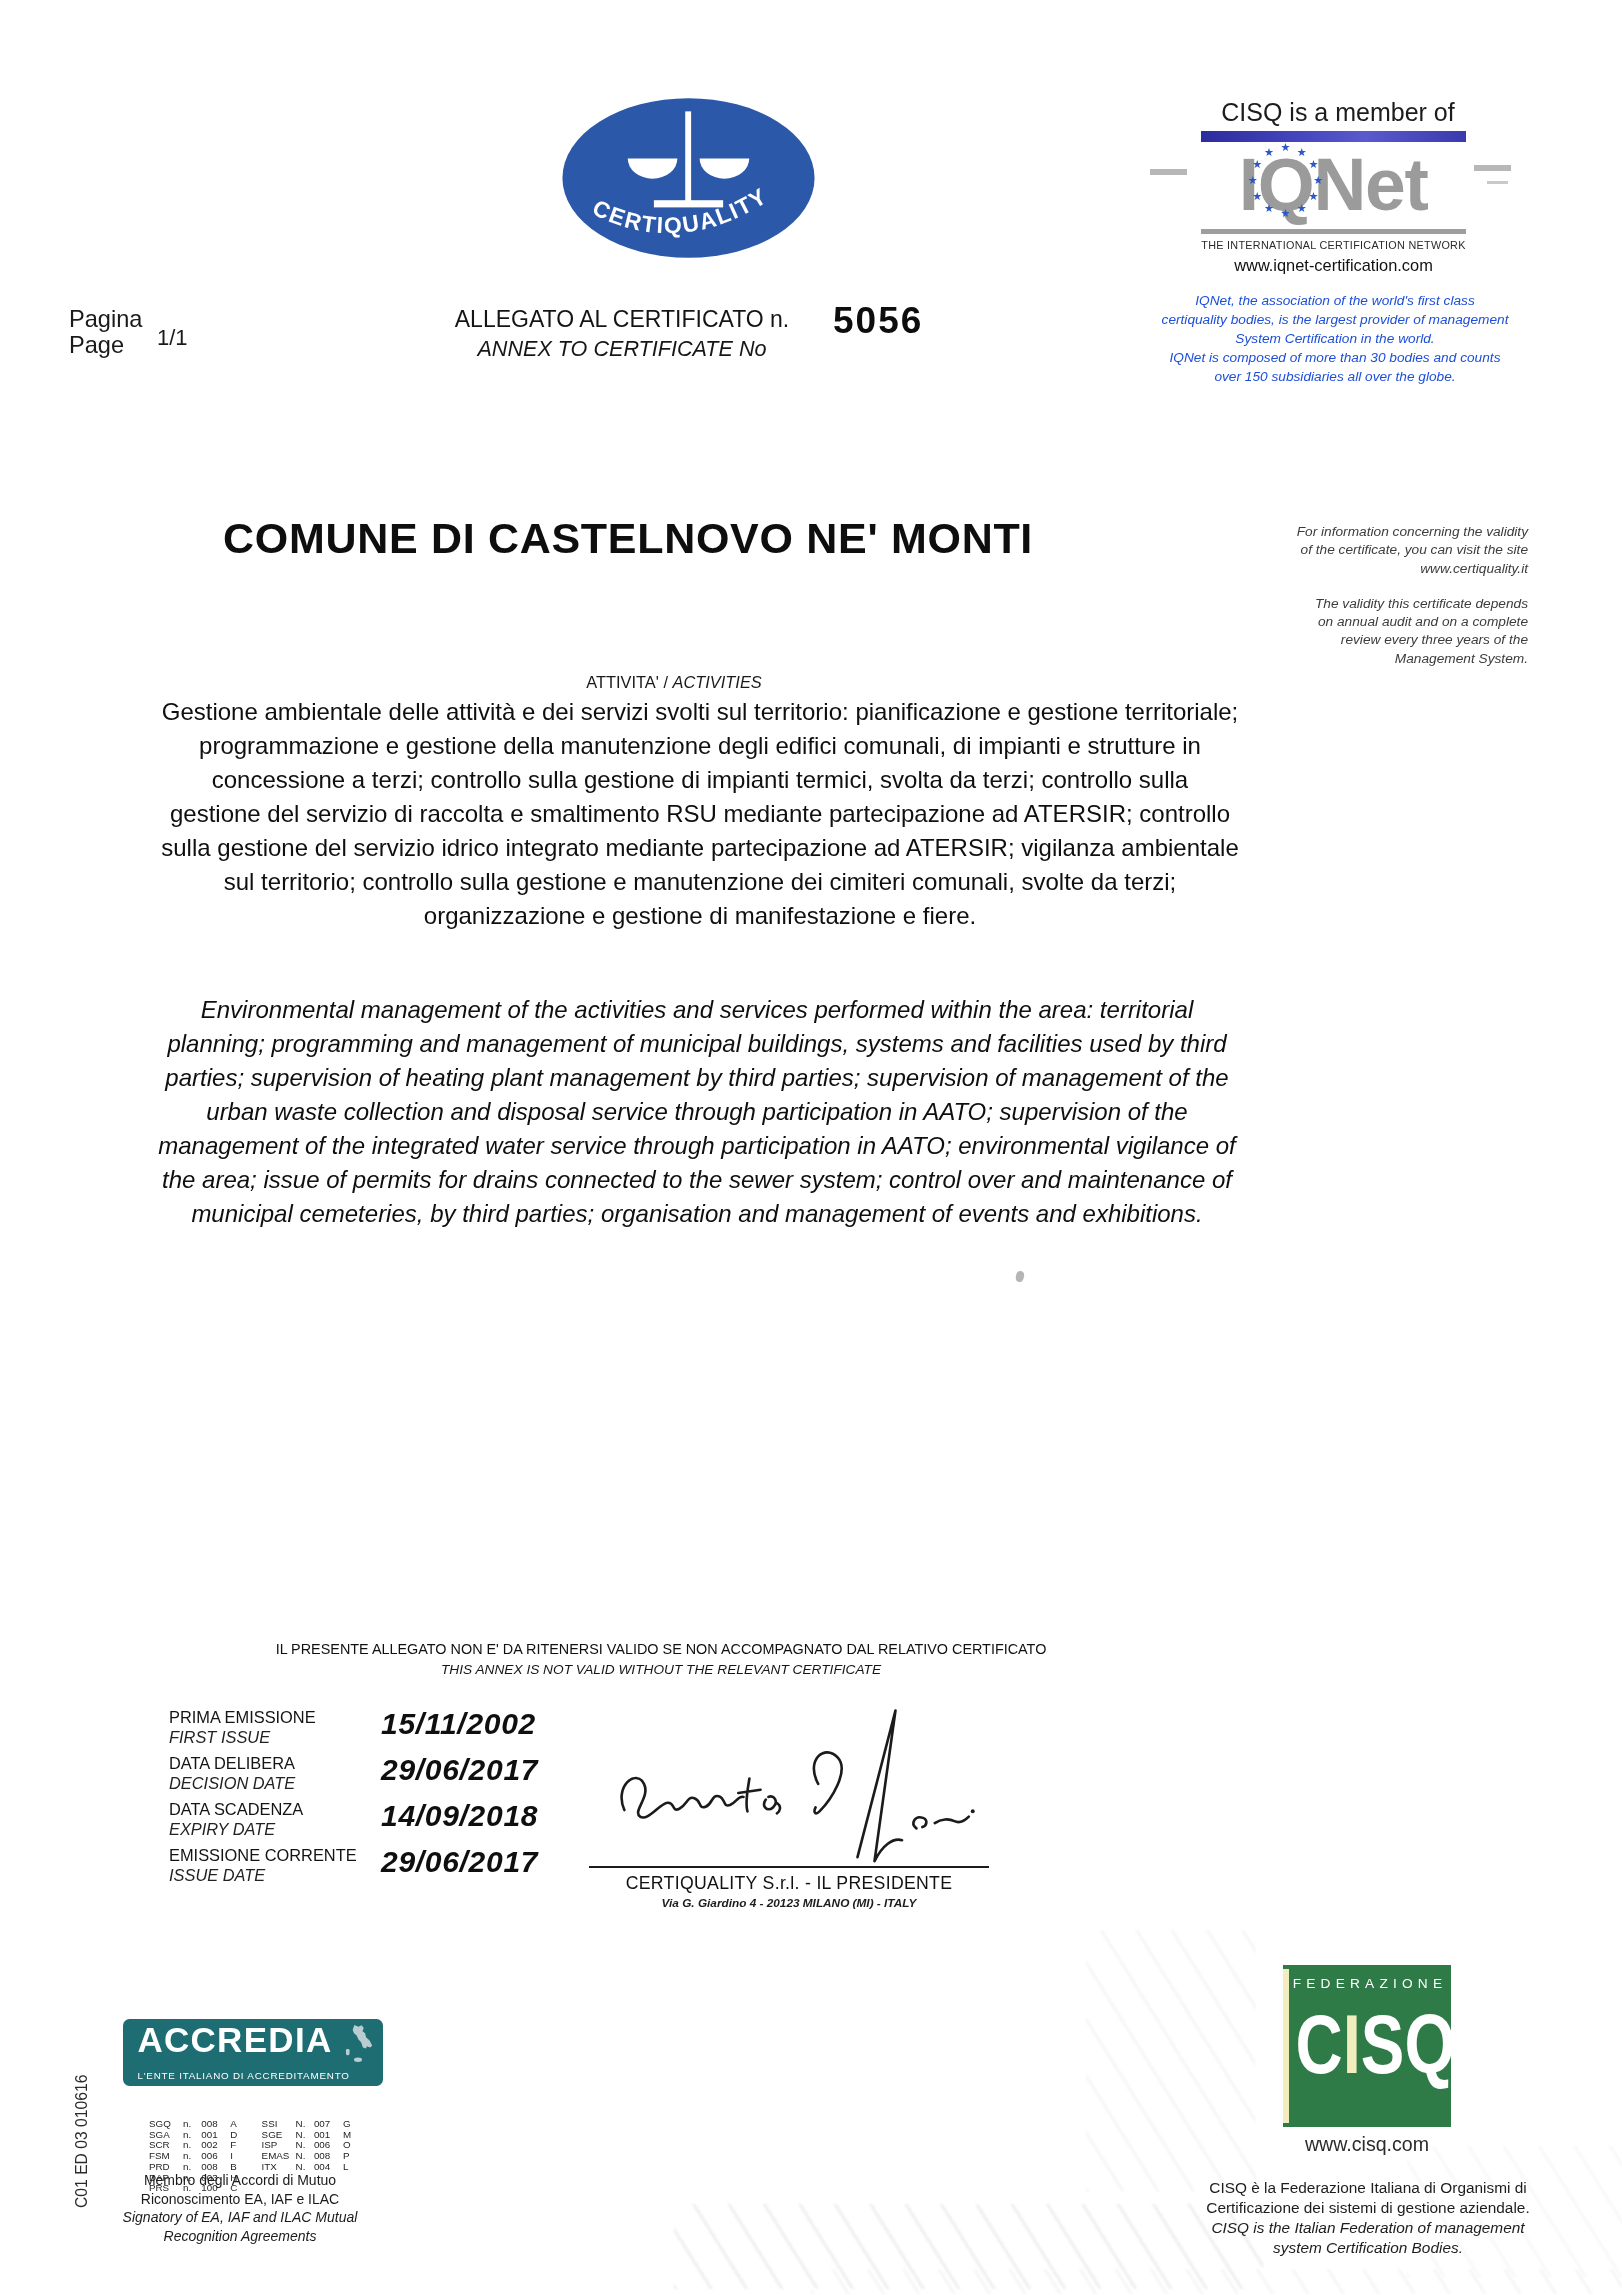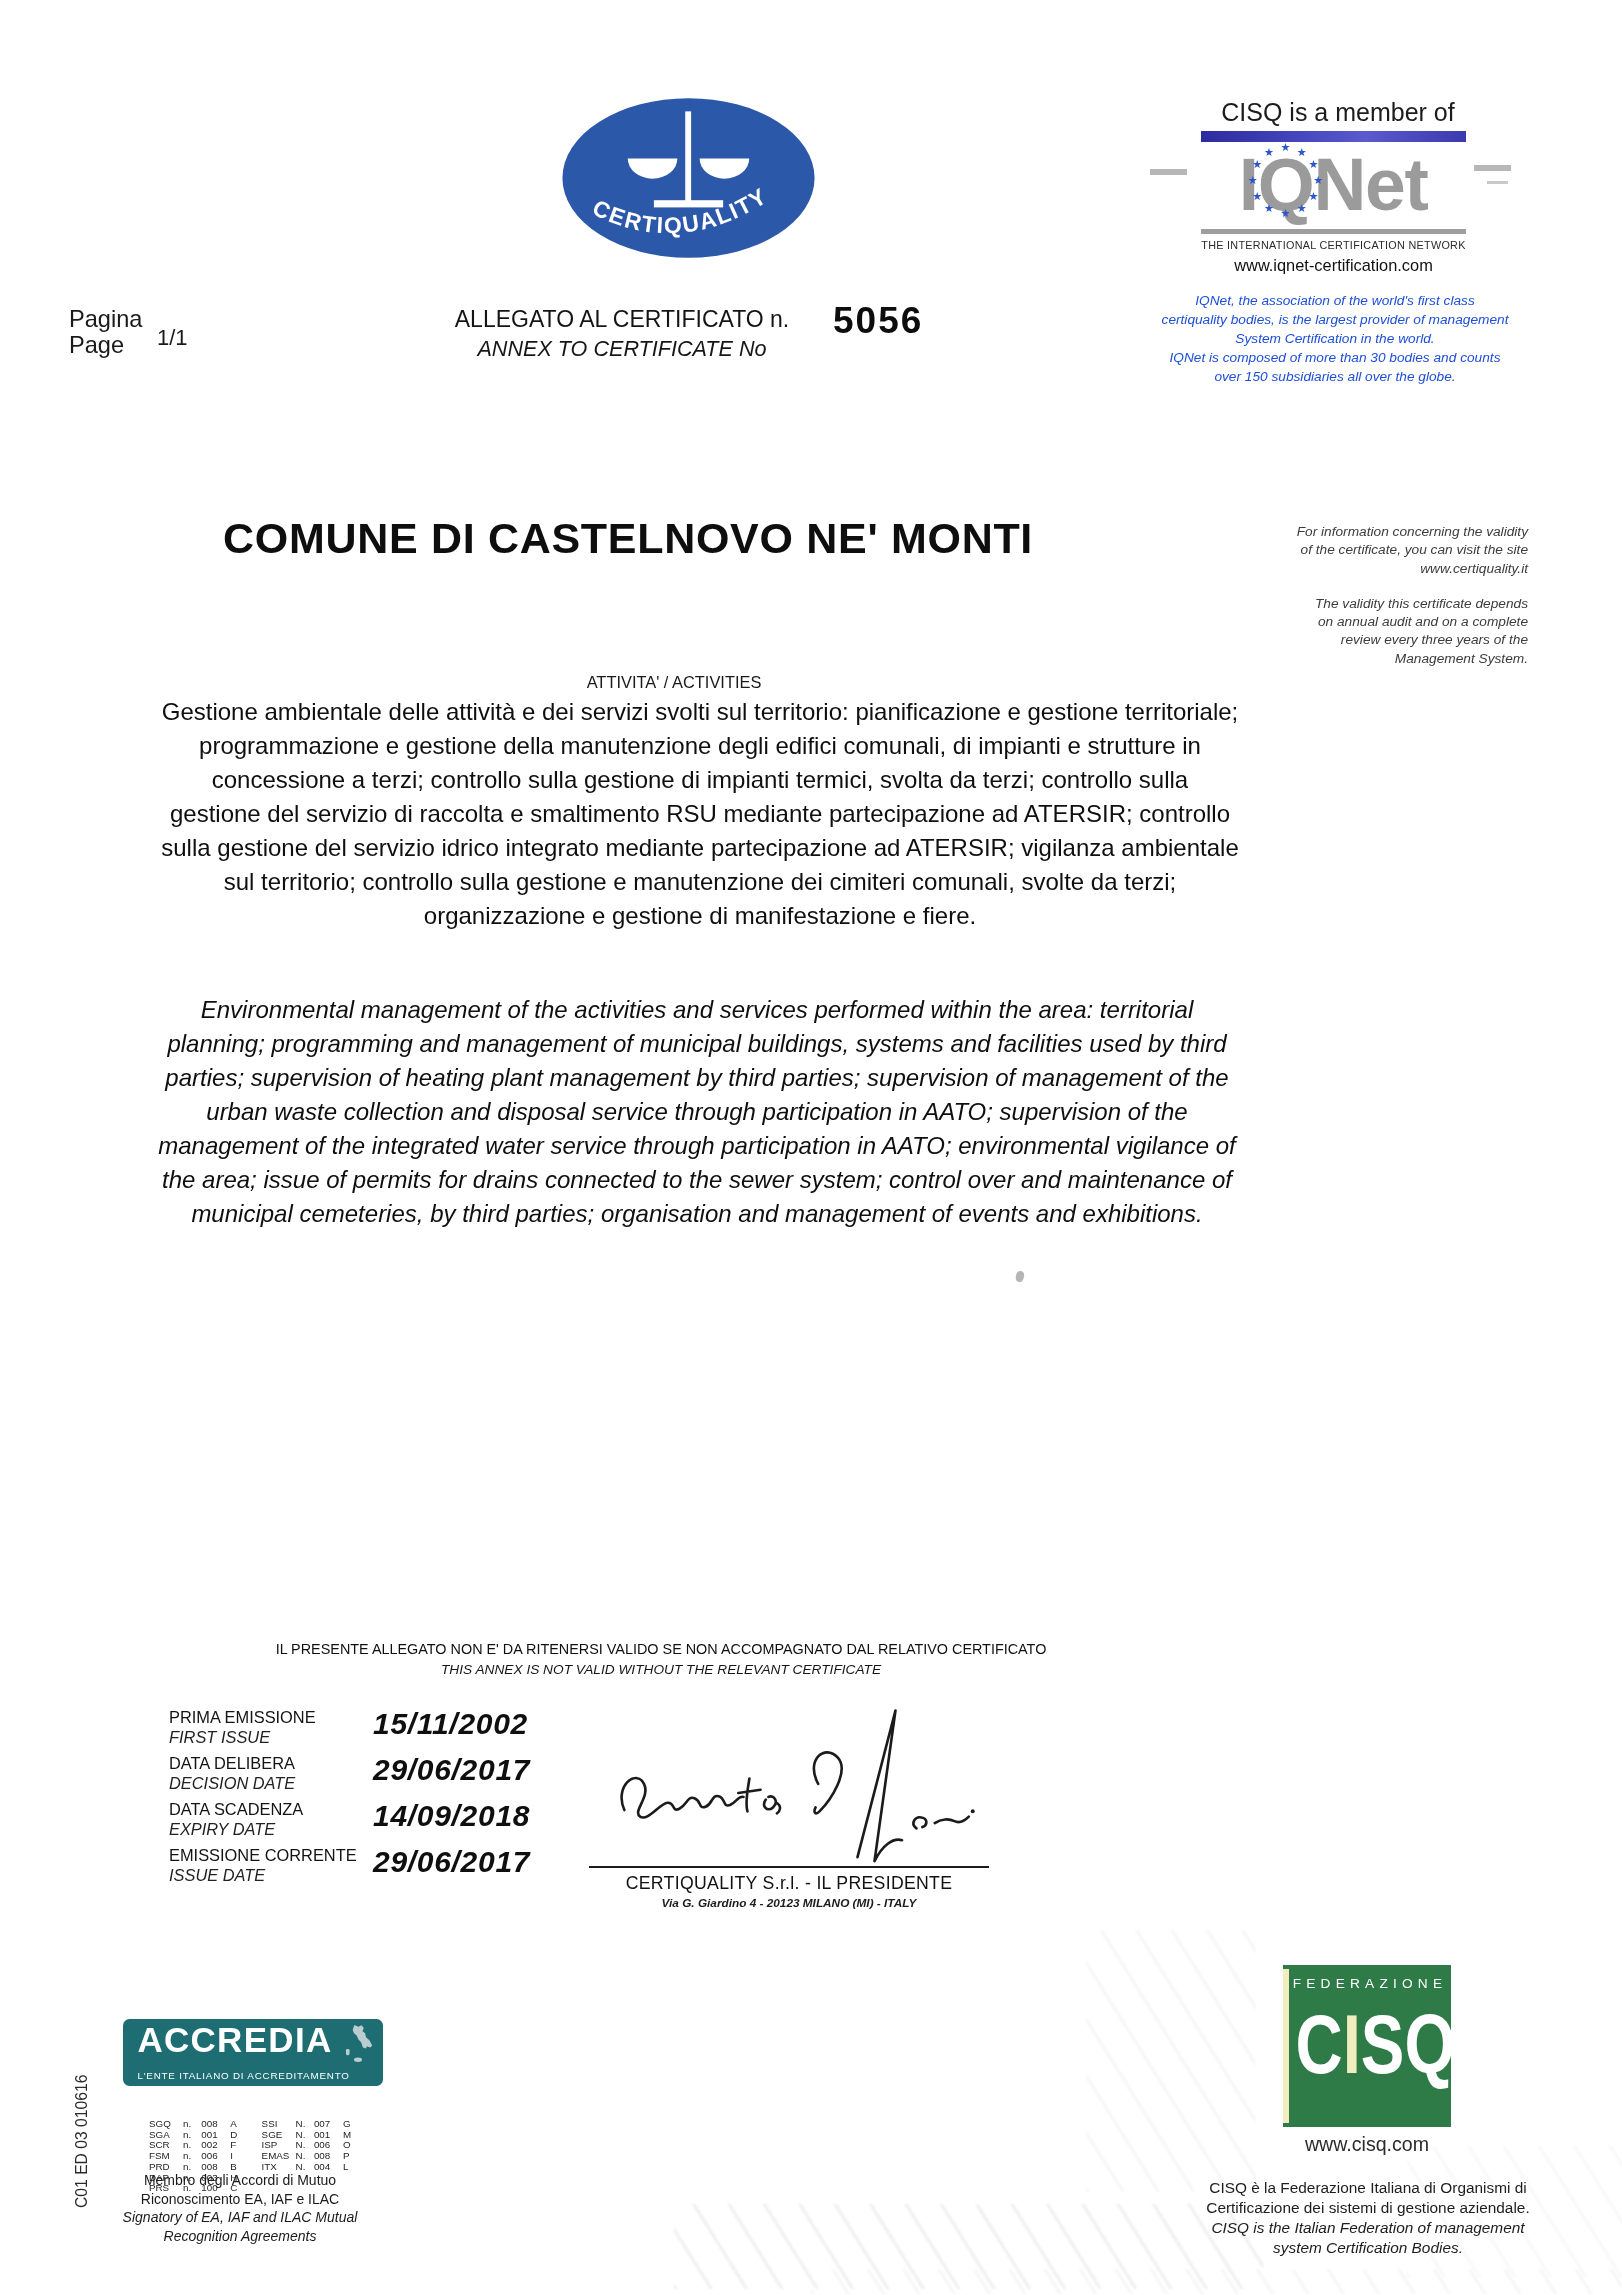--- a/index.html
+++ b/index.html
@@ -42,37 +42,37 @@
   
   .org-title { left:111px; top:514px; width:1034px; text-align:center;
                font-size:43px; font-weight:bold; letter-spacing:0.7px; color:#0e0e0e; white-space:nowrap; }
 
   .validity { left:1247px; top:523px; width:281px; text-align:right;
               font-style:italic; font-size:13.7px; line-height:18.3px; color:#3c3c3c; }
   .validity .para2 { margin-top:17px; }
 
   .activities-hdr { left:347px; top:673px; width:654px; text-align:center;
                     font-size:16.4px; color:#1a1a1a; }
-  .activities-hdr .en { }
+  .activities-hdr .en { font-style:italic; }
 
   .scope { text-align:center; font-size:24px; line-height:34px; color:#0f0f0f; }
   .scope-it { left:62px;  top:695px; width:1276px; }
   .scope-en { left:121px; top:993px; width:1152px; font-style:italic; }
 
   .smudge { left:1016px; top:1271px; width:7.9px; height:10.5px; background:rgba(70,70,70,.4);
             border-radius:45%; transform:rotate(12deg); }
 
   
   .disclaimer { left:249px; top:1641px; width:824px; text-align:center; white-space:nowrap; }
   .disclaimer .l1 { font-size:14.4px; color:#101010; }
   .disclaimer .l2 { font-size:13.7px; font-style:italic; margin-top:4.6px; }
 
   
   .dates { left:169px; top:1708px; width:393px; }
-  .date-row { display:flex; align-items:flex-start; height:46px; }
+  .date-row { display:flex; align-items:flex-start; height:46px;gap:8px; }
   .date-labels { width:204px; }
   .lbl-it { font-size:16.4px; line-height:19.6px; color:#141414; }
   .lbl-en { font-size:16.4px; line-height:19.6px; font-style:italic; color:#222; }
   .date-value { font-size:30px; font-weight:bold; font-style:italic; letter-spacing:0.7px; color:#0f0f0f; margin-top:-1.3px; }
 
   
   .sig-svg { left:602px; top:1700px; width:380px; height:167px; }
   .sig-line { left:589px; top:1866px; width:400px; height:2px; background:#1c1c1c; }
   .sig-company { left:589px; top:1873px; width:400px; text-align:center;
                  font-size:17.7px; letter-spacing:0.3px; color:#121212; }

